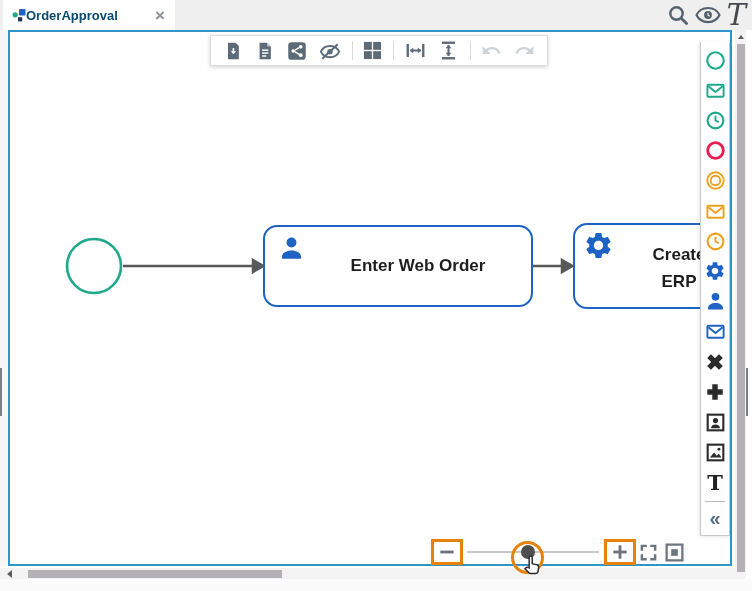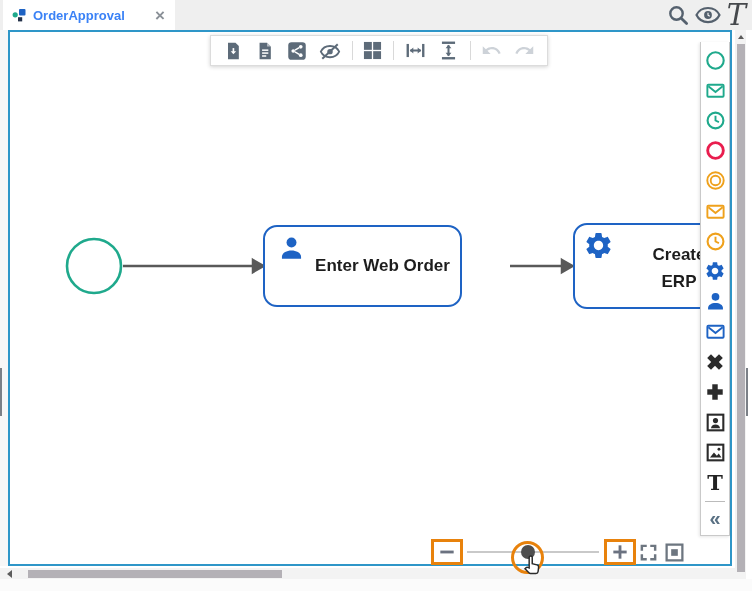--- a/index.html
+++ b/index.html
@@ -3,21 +3,21 @@
 <meta charset="utf-8">
 <style>
   * { margin:0; padding:0; box-sizing:border-box; }
   html,body { width:752px; height:591px; overflow:hidden; }
   body { font-family:"Liberation Sans", sans-serif; background:#ffffff; position:relative; }
   .abs { position:absolute; }
 
   
   .tabbar { left:0; top:0; width:752px; height:30px; background:#efefef; }
   .tab { left:3px; top:0; width:172px; height:30px; background:#ffffff; display:flex; align-items:center; padding:0 10px 0 9px; }
-  .tab-title { font-size:13px; font-weight:bold; color:#3b82f6; margin-left:7px; flex:1; white-space:nowrap; overflow:hidden; }
+  .tab-title { font-size:13px; font-weight:bold; color:#0c4a6e; flex:1; white-space:nowrap; overflow:hidden; }
   .tab-close { color:#8a9097; font-size:17px; line-height:17px; cursor:pointer; font-weight:bold; }
   .topbar-icons { right:4px; top:0; height:30px; display:flex; align-items:center; gap:6px; position:absolute; }
   .icon-slate { color:#55616e; }
   .text-tool-glyph { font-family:"DejaVu Serif", serif; font-style:italic; font-size:29px; line-height:28px; color:#45484c; padding-right:2px; }
 
   
   .canvas { left:8px; top:30px; width:724px; height:536px; border:2px solid var(--accent-border); background:#ffffff; overflow:hidden; }
   .page-margin-left { left:0; top:30px; width:8px; height:536px; background:#f7f7f7; }
 
   
@@ -27,21 +27,21 @@
   .tb-item.disabled { color:var(--icon-disabled); }
   .tb-sep { width:1px; height:19px; background:#d9d9d9; margin:0 5px; }
 
   
   .annotation { left:-2px; top:116px; width:172px; text-align:center; font-size:17.5px; font-weight:bold;
                 color:#191919; line-height:24px; }
 
   
   .start-circle { left:55px; top:205px; width:58px; height:58px; }
   .task { border:2.5px solid var(--task-blue); border-radius:14px; background:#ffffff; position:absolute; }
-  .task1 { left:253px; top:193px; width:199px; height:82px; }
+  .task1 { left:253px; top:193px; width:270px; height:82px; }
   .task2 { left:563px; top:191px; width:212px; height:86px; }
   .task-icon { position:absolute; color:var(--task-blue); }
   .task1-label { position:absolute; left:40px; right:0; top:0; bottom:0; display:flex; align-items:center; justify-content:center;
                  font-size:17px; font-weight:bold; color:#1d1d1d; }
   .task2-label { position:absolute; left:0; right:0; top:16px; text-align:center; font-size:17px; font-weight:bold;
                  color:#1d1d1d; line-height:27px; }
   .connectors { left:0; top:0; width:720px; height:532px; pointer-events:none; }
 
   
   .palette { left:700px; top:42px; width:30px; background:#ffffff; border:1px solid #c9c9c9; border-top:none;

